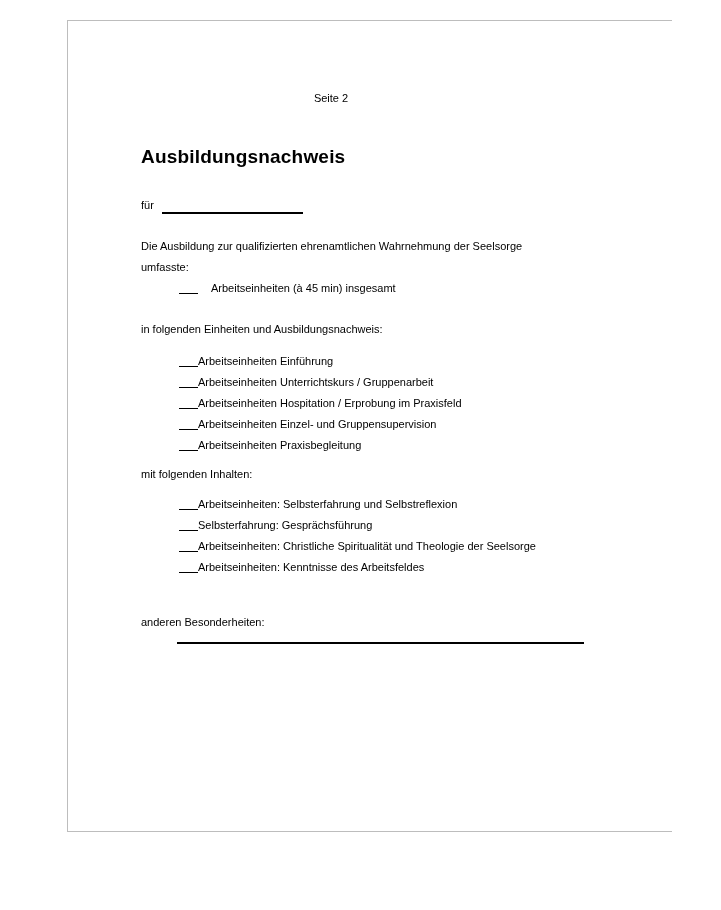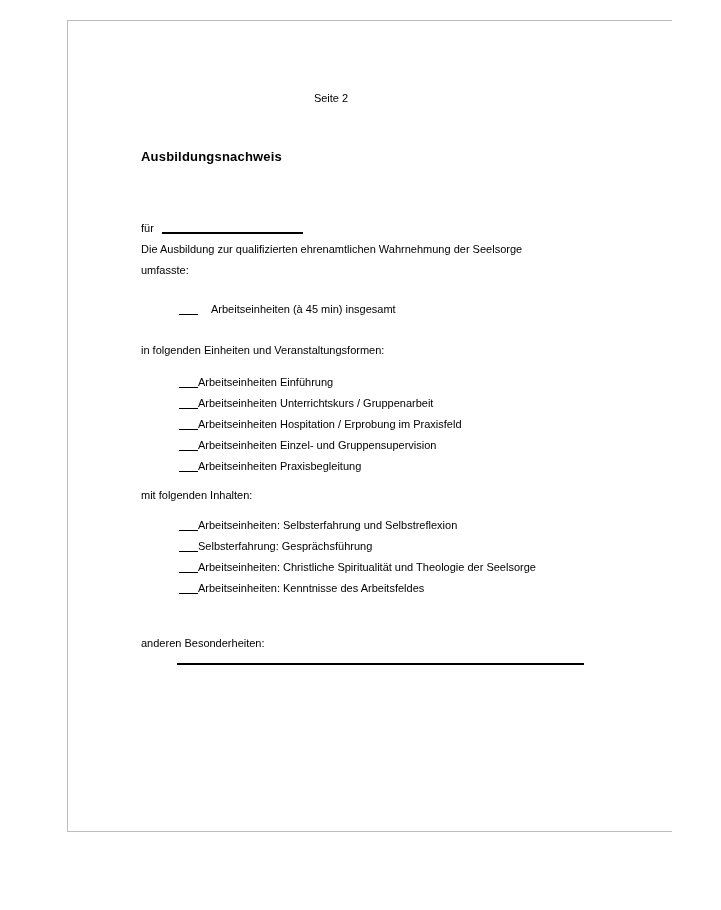--- a/index.html
+++ b/index.html
@@ -26,53 +26,53 @@
     font-size: 11px;
     line-height: 21px;
   }
   .page-number {
     width: 380px;
     text-align: center;
     height: 21px;
   }
   .doc-title {
     margin-top: 37px;
-    font-size: 13px;
+    font-size: 19px;
     font-weight: bold;
     line-height: 21px;
     letter-spacing: 0.2px;
   }
   .for-row {
-    margin-top: 51px;
+    margin-top: 28px;
     height: 21px;
     display: flex;
-    align-items: flex-start;
+    align-items: center;
   }
   .for-row .for-fill {
     margin-left: 8px;
     width: 141px;
     height: 16px;
     border-bottom: 2px solid #000;
   }
-  .intro { }
+  .intro { margin-top: 20px; }
   .row {
     display: flex;
     align-items: flex-start;
     height: 21px;
   }
   .row .blank {
     margin-left: 38px;
     width: 19px;
     height: 16px;
     border-bottom: 1px solid #000;
     flex: none;
   }
   .row.type-a .label { margin-left: 13px; }
   .row.type-b .label { }
-  .total-row { margin-top: 18px; }
+  .total-row { margin-top: 0; }
   .section-heading-forms { margin-top: 20px; }
   .list-forms { margin-top: 11px; }
   .section-heading-contents { margin-top: 8px; }
   .list-contents { margin-top: 9px; }
   .additional { margin-top: 34px; }
   .additional-fill {
     margin-top: 9px;
     margin-left: 36px;
     width: 407px;
     height: 0;
@@ -97,21 +97,21 @@
     <div class="intro">
       <div>Die Ausbildung zur qualifizierten ehrenamtlichen Wahrnehmung der Seelsorge</div>
       <div>umfasste:</div>
     </div>
 
     <div class="row type-a total-row">
       <span class="blank"></span>
       <span class="label">Arbeitseinheiten (à 45 min) insgesamt</span>
     </div>
 
-    <div class="section-heading-forms">in folgenden Einheiten und Veranstaltungsformen:</div>
+    <div class="section-heading-forms">in folgenden Einheiten und Ausbildungsnachweis:</div>
 
     <div class="list-forms">
       <div class="row type-b">
         <span class="blank"></span>
         <span class="label">Arbeitseinheiten Einführung</span>
       </div>
       <div class="row type-b">
         <span class="blank"></span>
         <span class="label">Arbeitseinheiten Unterrichtskurs / Gruppenarbeit</span>
       </div>

